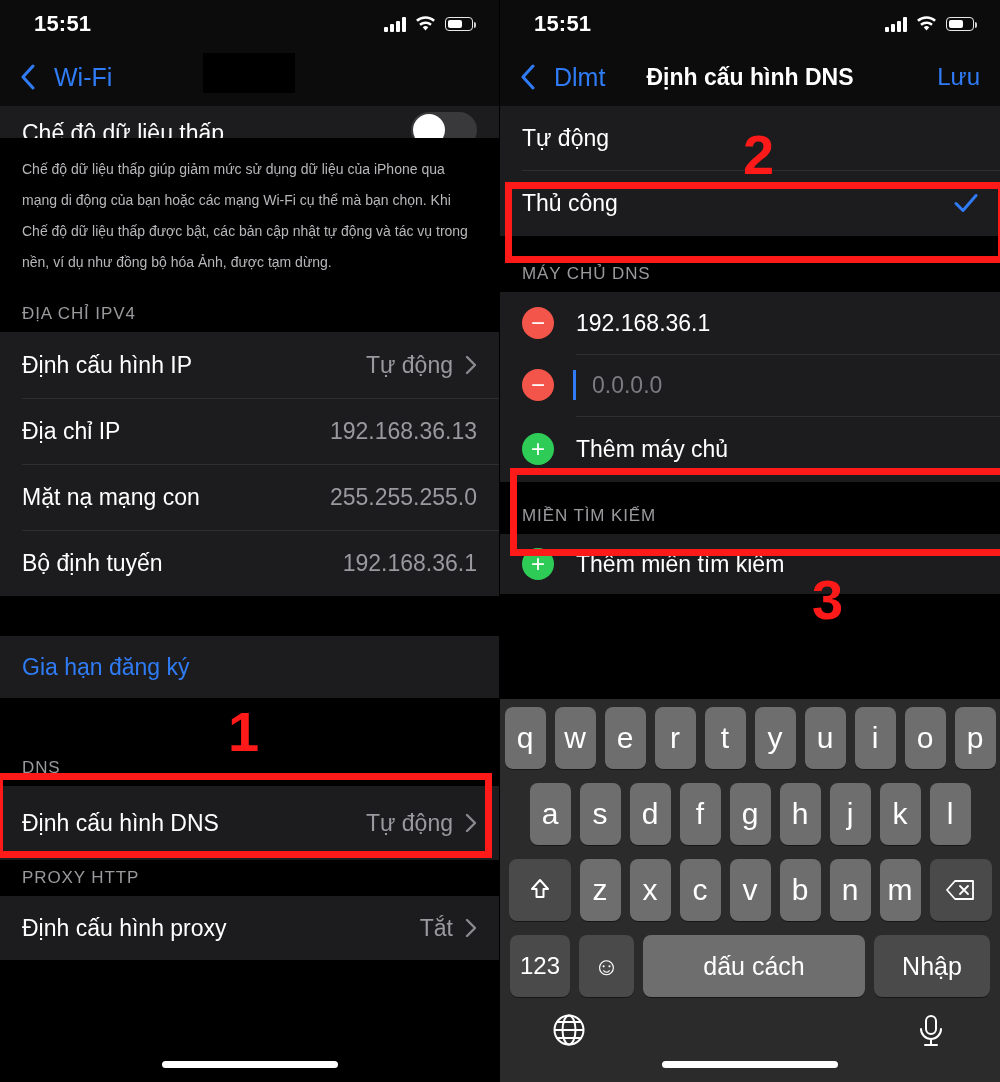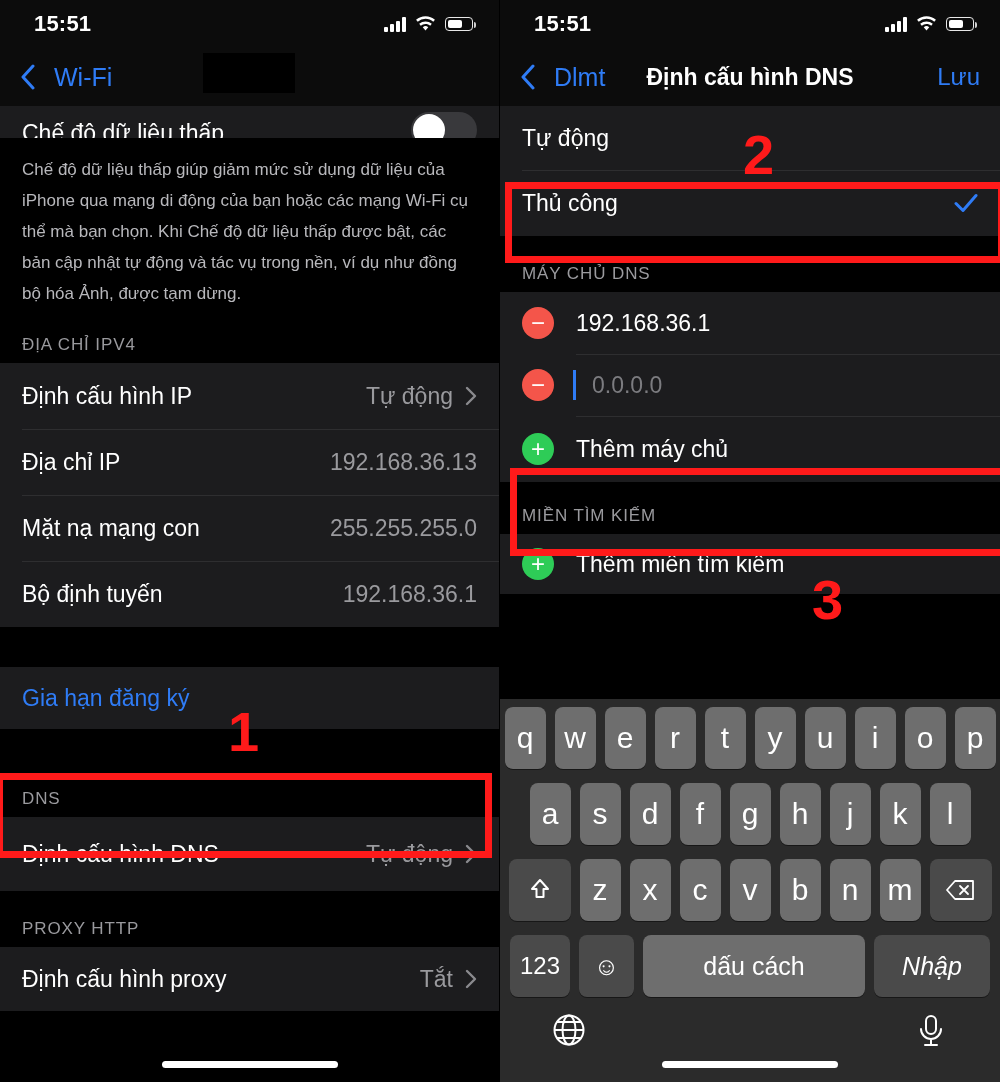--- a/index.html
+++ b/index.html
@@ -66,21 +66,21 @@
   .row-label { color: #fff; font-size: 23px; }
   .row-value { color: #9a9a9e; font-size: 23px; }
   .row-right { display: flex; align-items: center; gap: 12px; }
   .chev-right { width: 12px; height: 20px; flex: none; }
   .section-head {
     color: #9a9a9e; font-size: 17px; letter-spacing: .9px;
     padding: 20px 22px 8px; background: #000; text-transform: uppercase;
   }
   .gap { background: #000; }
   .footnote {
-    color: #b8b8bc; font-size: 17px; line-height: 31px; padding: 16px 22px 6px; background: #000;
+    color: #b8b8bc; font-size: 14px; line-height: 31px; padding: 16px 22px 6px; background: #000;
   }
   .link-row .row-label { color: #2f7cf6; }
 
   
   .toggle {
     width: 66px; height: 36px; border-radius: 18px; background: #39393c;
     position: relative; flex: none;
   }
   .toggle b {
     position: absolute; top: 2px; left: 2px; width: 32px; height: 32px;
@@ -125,21 +125,21 @@
     background: #6e6e6e; color: #fff; border-radius: 8px;
     height: 62px; width: 41px; display: flex; align-items: center; justify-content: center;
     font-size: 30px; box-shadow: 0 1px 0 rgba(0,0,0,.45);
   }
   .kb-row.r2 { padding: 0 24px; }
   .kb-row.r3 { padding: 0 0; }
   .key.wide { width: 62px; background: #4a4a4a; }
   .key.space { flex: 1; max-width: 244px; font-size: 25px; }
   .key.num { width: 60px; font-size: 24px; background: #4a4a4a; }
   .key.emoji { width: 55px; font-size: 25px; background: #4a4a4a; }
-  .key.enter { width: 116px; font-size: 25px; background: #4a4a4a; font-style: italic; }
+  .key.enter { width: 116px; font-size: 25px; background: #4a4a4a; }
   .kb-row.r4 { gap: 9px; padding: 0 6px; margin-bottom: 10px; }
   .kb-bottom {
     display: flex; align-items: center; justify-content: space-between;
     padding: 6px 48px 0;
   }
   .globe-ico, .mic-ico { width: 34px; height: 34px; }
 
   
   .home-ind {
     position: absolute; bottom: 14px; left: 50%; transform: translateX(-50%);
@@ -238,21 +238,21 @@
         <span class="row-label">Định cấu hình DNS</span>
         <span class="row-right">
           <span class="row-value">Tự động</span>
           <svg class="chev-right" viewBox="0 0 12 20">
             <path d="M2 2l8 8-8 8" stroke="#8a8a8e" stroke-width="2.4" fill="none" stroke-linecap="round" stroke-linejoin="round"></path>
           </svg>
         </span>
       </div>
     </div>
 
-    <div class="section-head" style="padding-top:28px">PROXY HTTP</div>
+    <div class="section-head" style="padding-top:8px">PROXY HTTP</div>
     <div class="group">
       <div class="row" style="min-height:64px">
         <span class="row-label">Định cấu hình proxy</span>
         <span class="row-right">
           <span class="row-value">Tắt</span>
           <svg class="chev-right" viewBox="0 0 12 20">
             <path d="M2 2l8 8-8 8" stroke="#8a8a8e" stroke-width="2.4" fill="none" stroke-linecap="round" stroke-linejoin="round"></path>
           </svg>
         </span>
       </div>

